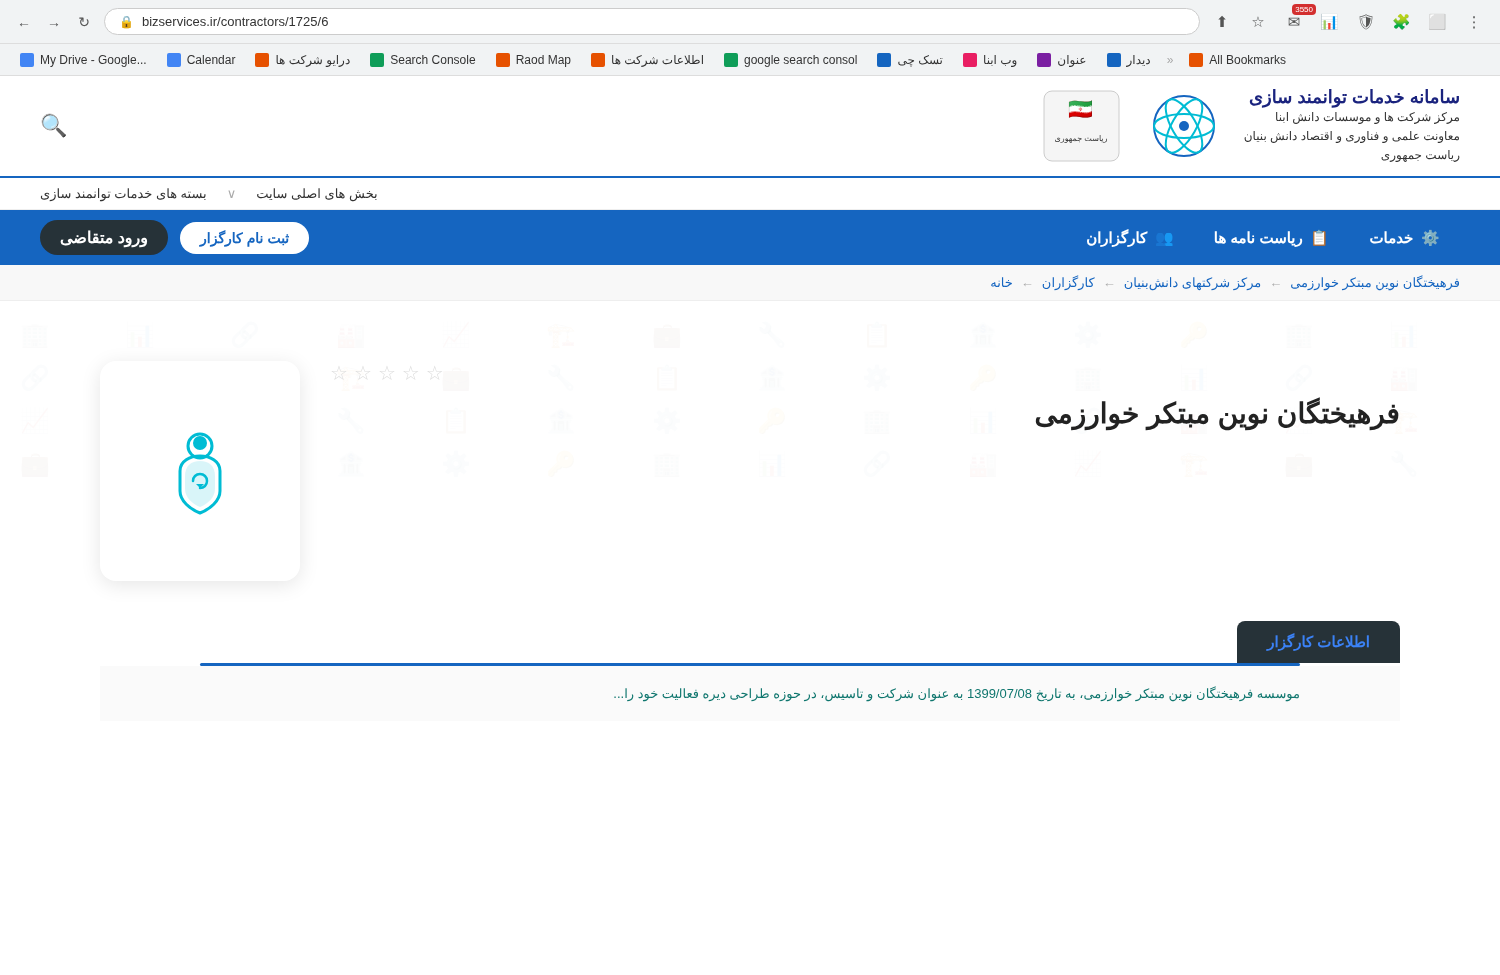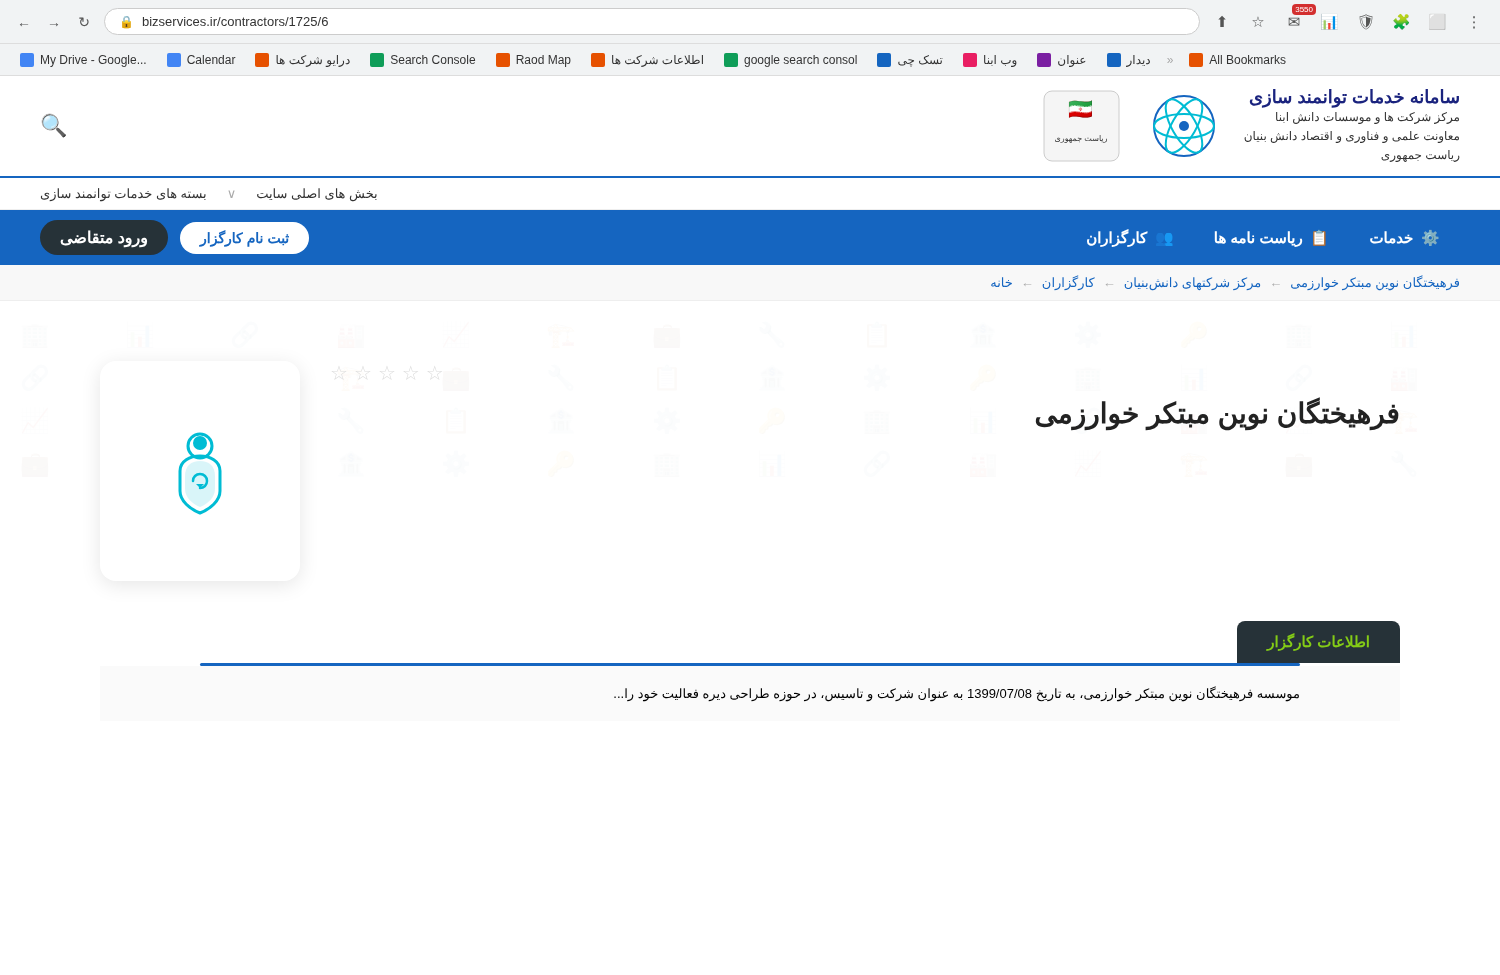--- a/index.html
+++ b/index.html
@@ -293,39 +293,39 @@
       padding: 0 100px 20px;
       direction: rtl;
     }
     .info-btn-bar {
       display: flex;
       justify-content: flex-left;
       direction: rtl;
     }
     .info-tab-btn {
       background: #263238;
-      color: #84cc16;
+      color: #3b82f6;
       border: none;
       border-radius: 8px 8px 0 0;
       padding: 12px 30px;
       font-size: 15px;
       font-weight: bold;
       cursor: pointer;
       direction: rtl;
     }
     .info-divider {
       height: 3px;
       background: #1565c0;
       margin: 0 100px;
       border-radius: 2px;
     }
     .info-content {
       padding: 20px 100px;
       font-size: 13px;
-      color: #000000;
+      color: #0f766e;
       direction: rtl;
       text-align: right;
       background: #fafafa;
     }
   </style>
 </head>
 <body>
 
 <div class="browser-bar">
   <div class="browser-nav-btns">

